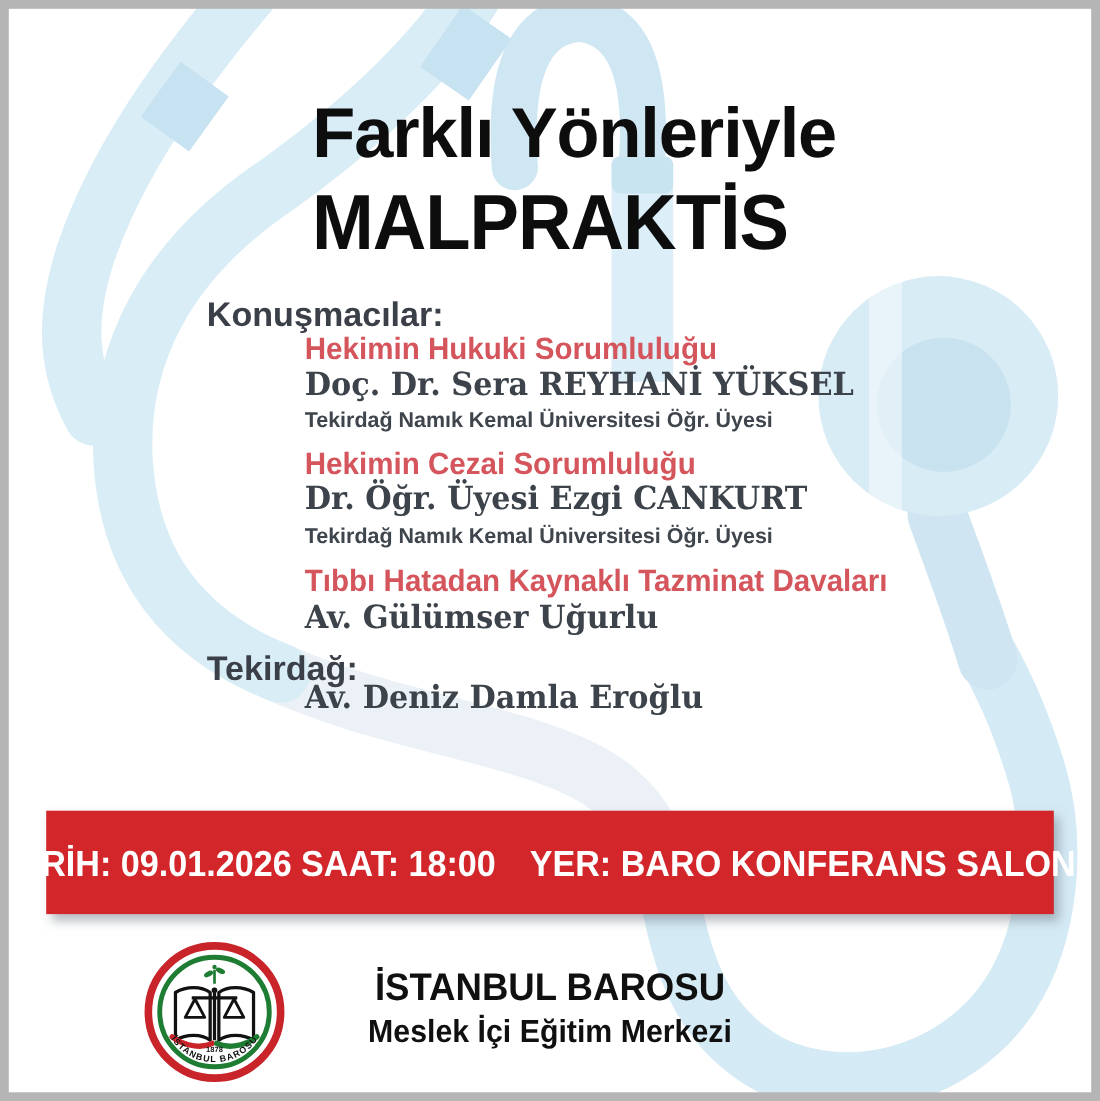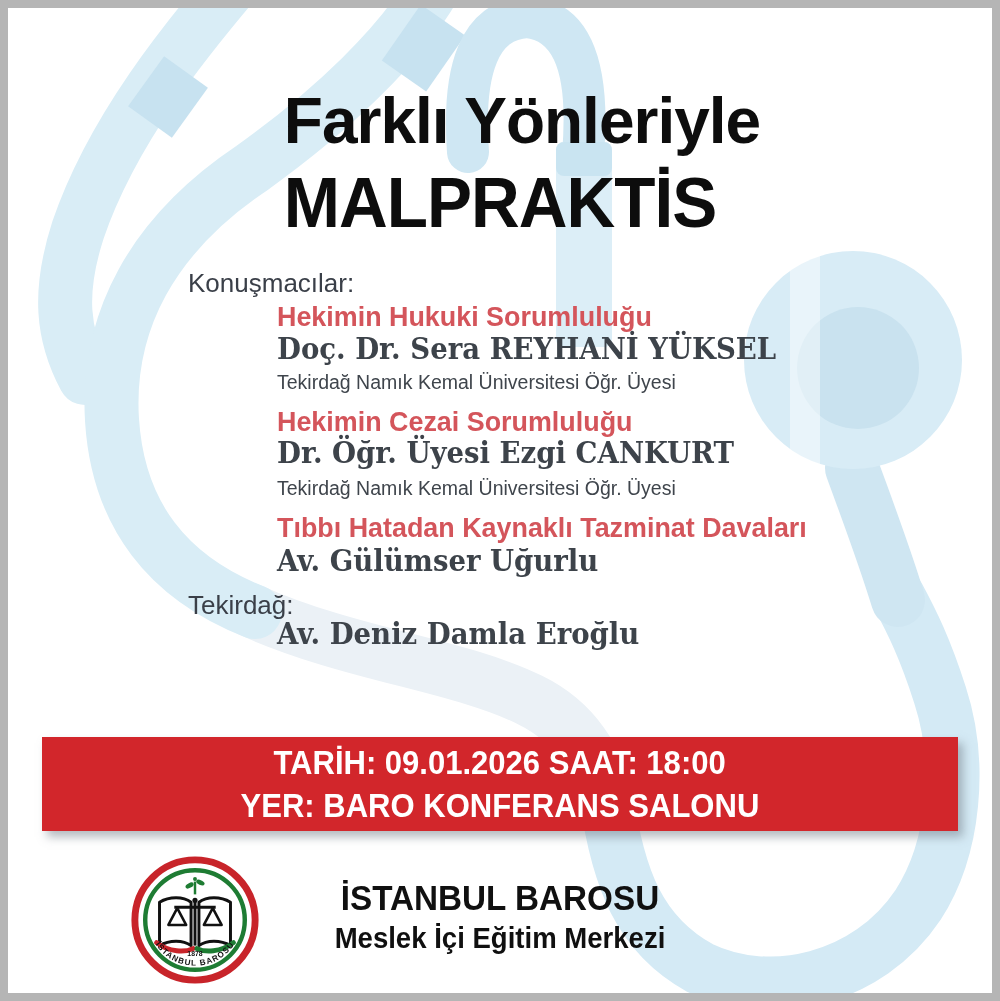--- a/index.html
+++ b/index.html
@@ -9,29 +9,29 @@
     -webkit-font-smoothing:antialiased;
   }
   .frame{position:absolute;inset:0;border:8px solid #b5b5b5;z-index:9;pointer-events:none;}
   .bg{position:absolute;inset:0;z-index:0;}
   .abs{position:absolute;z-index:2;}
   .center{left:0;right:0;text-align:center;}
   .title1{top:84px;font-size:64px;font-weight:800;color:#0d0d0d;letter-spacing:-1px;padding-left:44px;}
   .title2{top:162px;font-size:71px;font-weight:800;color:#0d0d0d;letter-spacing:-1px;}
   .squeeze{transform:scaleX(.95);}
   .squeeze-l{transform:scaleX(.96);transform-origin:left;}
-  .sec-label{left:188px;font-size:26px;font-weight:400;color:#3a3f48;}
+  .sec-label{left:188px;font-size:31px;font-weight:700;color:#3a3f48;}
   .topic{left:277px;font-size:28px;font-weight:700;color:#d4555b;white-space:nowrap;}
   .name{left:277px;font-size:29px;font-weight:700;color:#3d434a;
         font-family:"DejaVu Serif","Liberation Serif",serif;white-space:nowrap;
         transform:scaleX(.95);transform-origin:left;}
-  .affil{left:277px;font-size:19.5px;font-weight:400;color:#3f454c;white-space:nowrap;}
+  .affil{left:277px;font-size:19.5px;font-weight:700;color:#3f454c;white-space:nowrap;}
   .banner{
     left:42px;top:737px;width:916px;height:94px;background:#d2262b;z-index:3;
-    display:flex;flex-direction:column;align-items:center;justify-content:center;
+    display:flex;flex-direction:row;align-items:center;justify-content:center;
     box-shadow:5px 6px 9px rgba(110,120,130,.5);
   }
   .banner-line{color:#ffffff;font-size:33px;font-weight:800;line-height:43px;
     letter-spacing:0;transform:scaleX(.94);white-space:nowrap;}
   .logo{left:126px;top:851px;width:138px;height:138px;z-index:3;}
   .footer-org{top:878px;font-size:35px;font-weight:800;color:#101010;letter-spacing:0;}
   .footer-sub{top:922px;font-size:29px;font-weight:800;color:#101010;}
 </style>
 </head>
 <body>

